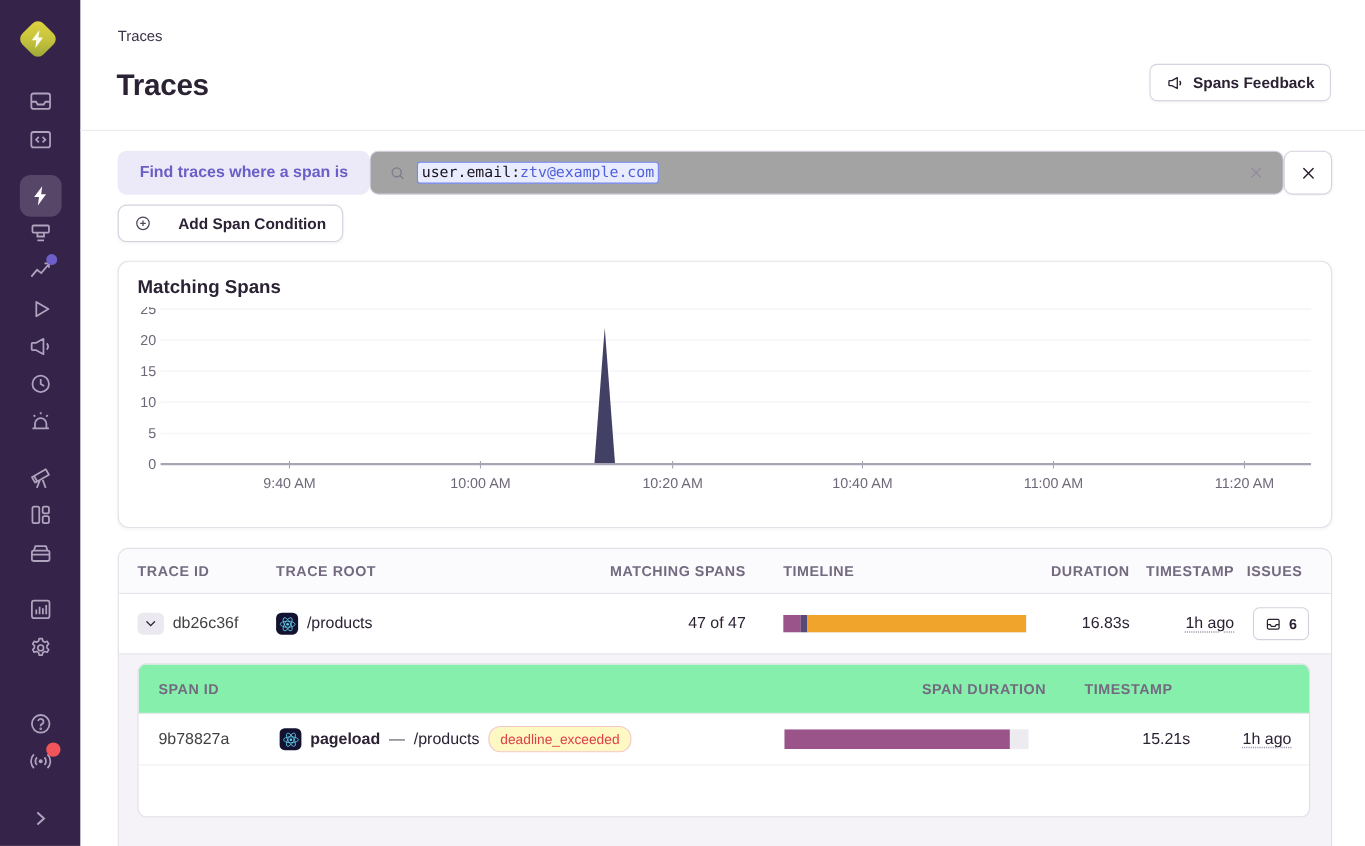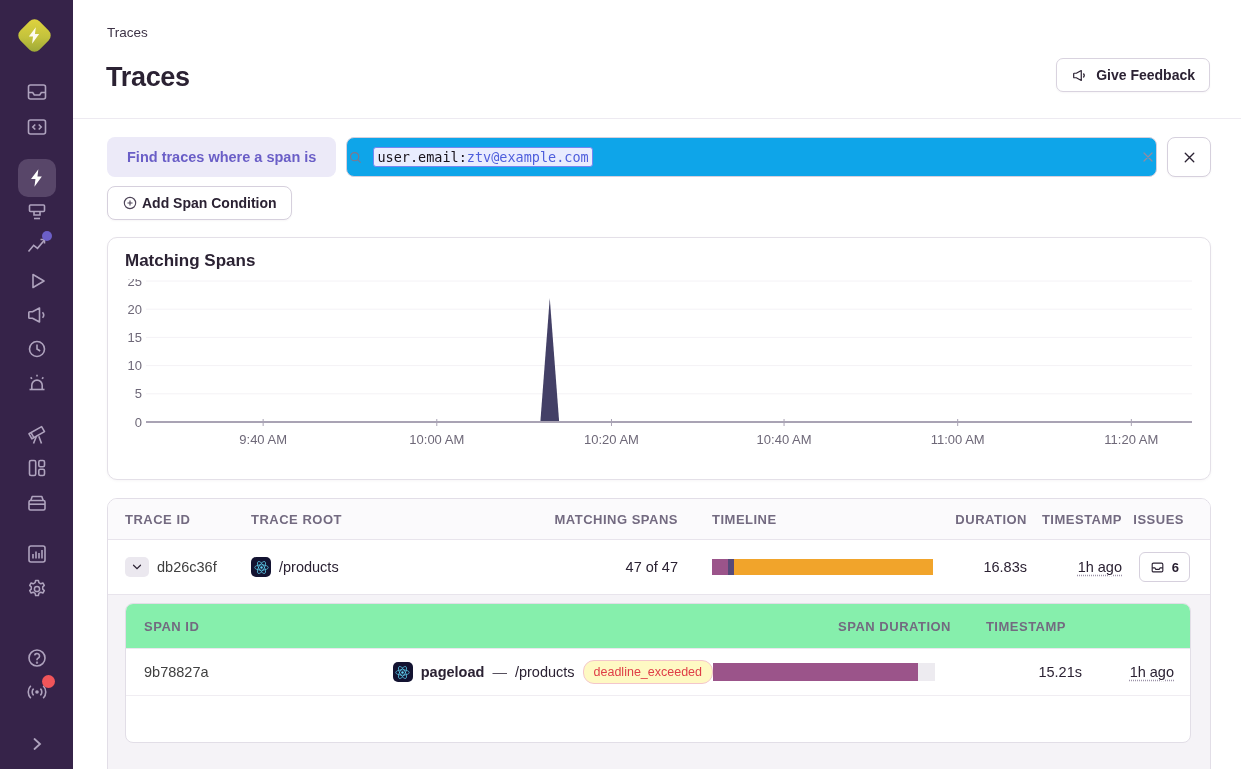--- a/index.html
+++ b/index.html
@@ -32,35 +32,35 @@
   .feedback-btn svg{width:17px;height:17px;color:#2B2233;}
   
   .content{padding:0 30px 0 34px;}
   .filter-bar{margin-top:19px;display:flex;}
   .pagefilter{display:flex;align-items:center;height:42px;background:#fff;border:1px solid #D9D3DF;
     border-radius:8px;box-shadow:0 1px 2px rgba(43,34,51,.04);}
   .pf-seg{display:flex;align-items:center;gap:9px;padding:0 16px;font-size:15px;font-weight:700;color:#2B2233;cursor:pointer;}
   .pf-seg svg{width:17px;height:17px;color:#2B2233;}
   .pf-seg .chev{width:14px;height:14px;color:#71667E;}
   .pf-divider{width:1px;align-self:stretch;background:#E6E2EA;}
-  .search-row{margin-top:18px;display:flex;align-items:stretch;gap:10px;}
+  .search-row{margin-top:18px;display:flex;align-items:stretch;}
   .search-label{display:flex;align-items:center;padding:0 20px;background:#ECEAF8;border-radius:8px;
     font-size:14.5px;font-weight:700;color:#6A5EC7;height:40px;}
-  .search-bar{flex:1;height:38px;background:#0ea5e9;border:1px solid #D6D0DD;border-radius:8px;
-    display:flex;align-items:center;padding:0 0;gap:9px;cursor:text;}
+  .search-bar{flex:1;height:38px;background:#a3a3a3;border:1px solid #D6D0DD;border-radius:8px;
+    display:flex;align-items:center;padding:0 16px;gap:9px;cursor:text;}
   .search-bar .mag{width:17px;height:17px;color:#80788C;flex:none;}
   .token{display:inline-flex;font-family:"DejaVu Sans Mono",monospace;font-size:13.5px;
     background:#E9ECFE;border:1.5px solid #7486F1;border-radius:3px;padding:1px 3px;}
   .token .tk{color:#18121C;}
   .token .tv{color:#4E5EDC;}
   .search-clear{margin-left:auto;width:16px;height:16px;color:#938AA0;cursor:pointer;flex:none;}
   .close-btn{width:44px;height:40px;background:#fff;border:1px solid #D6D0DD;border-radius:8px;
     display:flex;align-items:center;justify-content:center;cursor:pointer;box-shadow:0 1px 2px rgba(43,34,51,.04);}
   .close-btn svg{width:17px;height:17px;color:#2B2233;}
-  .add-cond-btn{margin-top:9px;height:34px;display:inline-flex;align-items:center;gap:4px;padding:0 14px;
+  .add-cond-btn{margin-top:9px;height:34px;display:inline-flex;align-items:center;gap:24px;padding:0 14px;
     background:#fff;border:1px solid #D6D0DD;border-radius:8px;font-size:14px;font-weight:700;color:#2B2233;
     cursor:pointer;box-shadow:0 1px 2px rgba(43,34,51,.04);}
   .add-cond-btn svg{width:16px;height:16px;color:#4D4458;}
   
   .chart-card{margin-top:17px;height:243px;border:1px solid #E4E0E8;border-radius:10px;background:#fff;
     box-shadow:0 1px 3px rgba(43,34,51,.04);box-sizing:border-box;}
   .chart-title{margin:13px 0 0 17px;font-size:17px;font-weight:700;color:#2B2233;}
   .chart-svg{display:block;margin:8px 0 0 17px;}
   .chart-svg text{font-family:"Liberation Sans",sans-serif;}
   
@@ -89,21 +89,21 @@
   .issues-btn svg{width:15px;height:15px;color:#2B2233;}
   
   .nested-wrap{background:#F5F3F7;border-top:1px solid #E8E4EC;padding:8px 19px 20px 17px;height:160px;}
   .span-card{border:1px solid #E2DEE7;border-radius:8px;background:#fff;overflow:hidden;}
   .span-grid{display:grid;grid-template-columns:128px 459px 238px 131px 1fr;align-items:center;}
   .s-head{height:44px;background:#86efac;border-bottom:1px solid #EBE7EF;}
   .s1{padding-left:18px;}
   .s5{padding-right:16px;}
   .s-row{height:46px;font-size:14.5px;}
   .s-row + .s-row{border-top:1px solid #F0EDF2;}
-  .span-desc{display:flex;align-items:center;gap:8px;white-space:nowrap;overflow:hidden;justify-content:flex-end;}
+  .span-desc{display:flex;align-items:center;gap:8px;white-space:nowrap;overflow:hidden;}
   .op{font-weight:700;}
   .sep{color:#57505E;}
   .badge{height:22px;display:inline-flex;align-items:center;padding:0 10px;border-radius:11px;font-size:12.5px;}
   .badge.error{background:#fef9c3;border:1px solid #F3C6CB;color:#DF3E47;}
   .span-track{position:relative;width:222px;height:18px;background:#EDEBF0;overflow:hidden;}
 </style>
 </head>
 <body>
 
 <aside class="sidebar">
@@ -227,21 +227,21 @@
 
 <div class="main">
   <header class="page-header">
     <div class="breadcrumb">Traces</div>
     <h1 class="page-title">Traces</h1>
     <button class="feedback-btn">
       <svg viewBox="0 0 24 24" fill="none" stroke="currentColor" stroke-width="1.7" stroke-linejoin="round">
         <path d="M14.5 5v14l-7-3.8H4.6a.8.8 0 0 1-.8-.8v-4.8a.8.8 0 0 1 .8-.8h2.9L14.5 5z"></path>
           <path d="M17.5 9.2a4.2 4.2 0 0 1 0 5.6"></path>
       </svg>
-      <span>Give Feedback</span>
+      <span>Spans Feedback</span>
     </button>
   </header>
 
   <div class="content">
     
 
     
     <div class="search-row">
       <div class="search-label">Find traces where a span is</div>
       <div class="search-bar">

